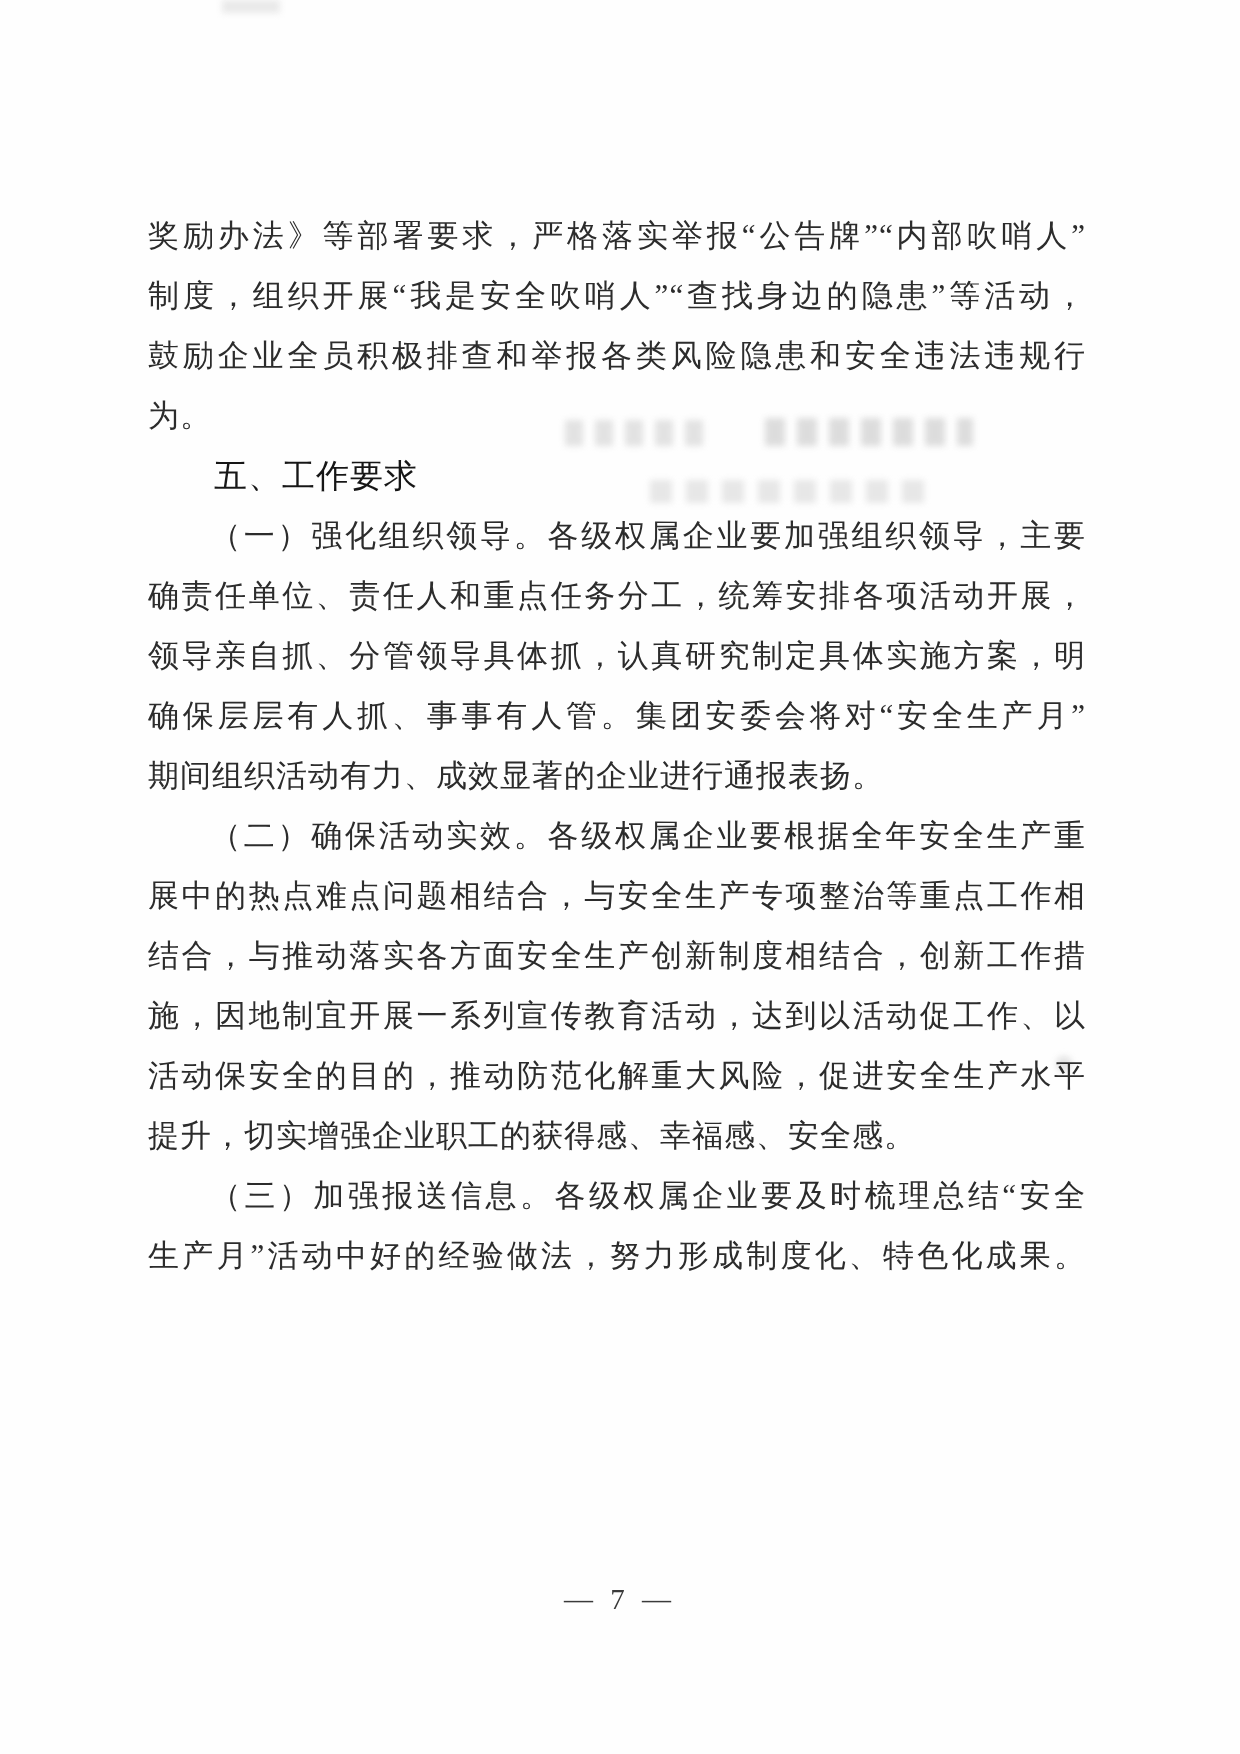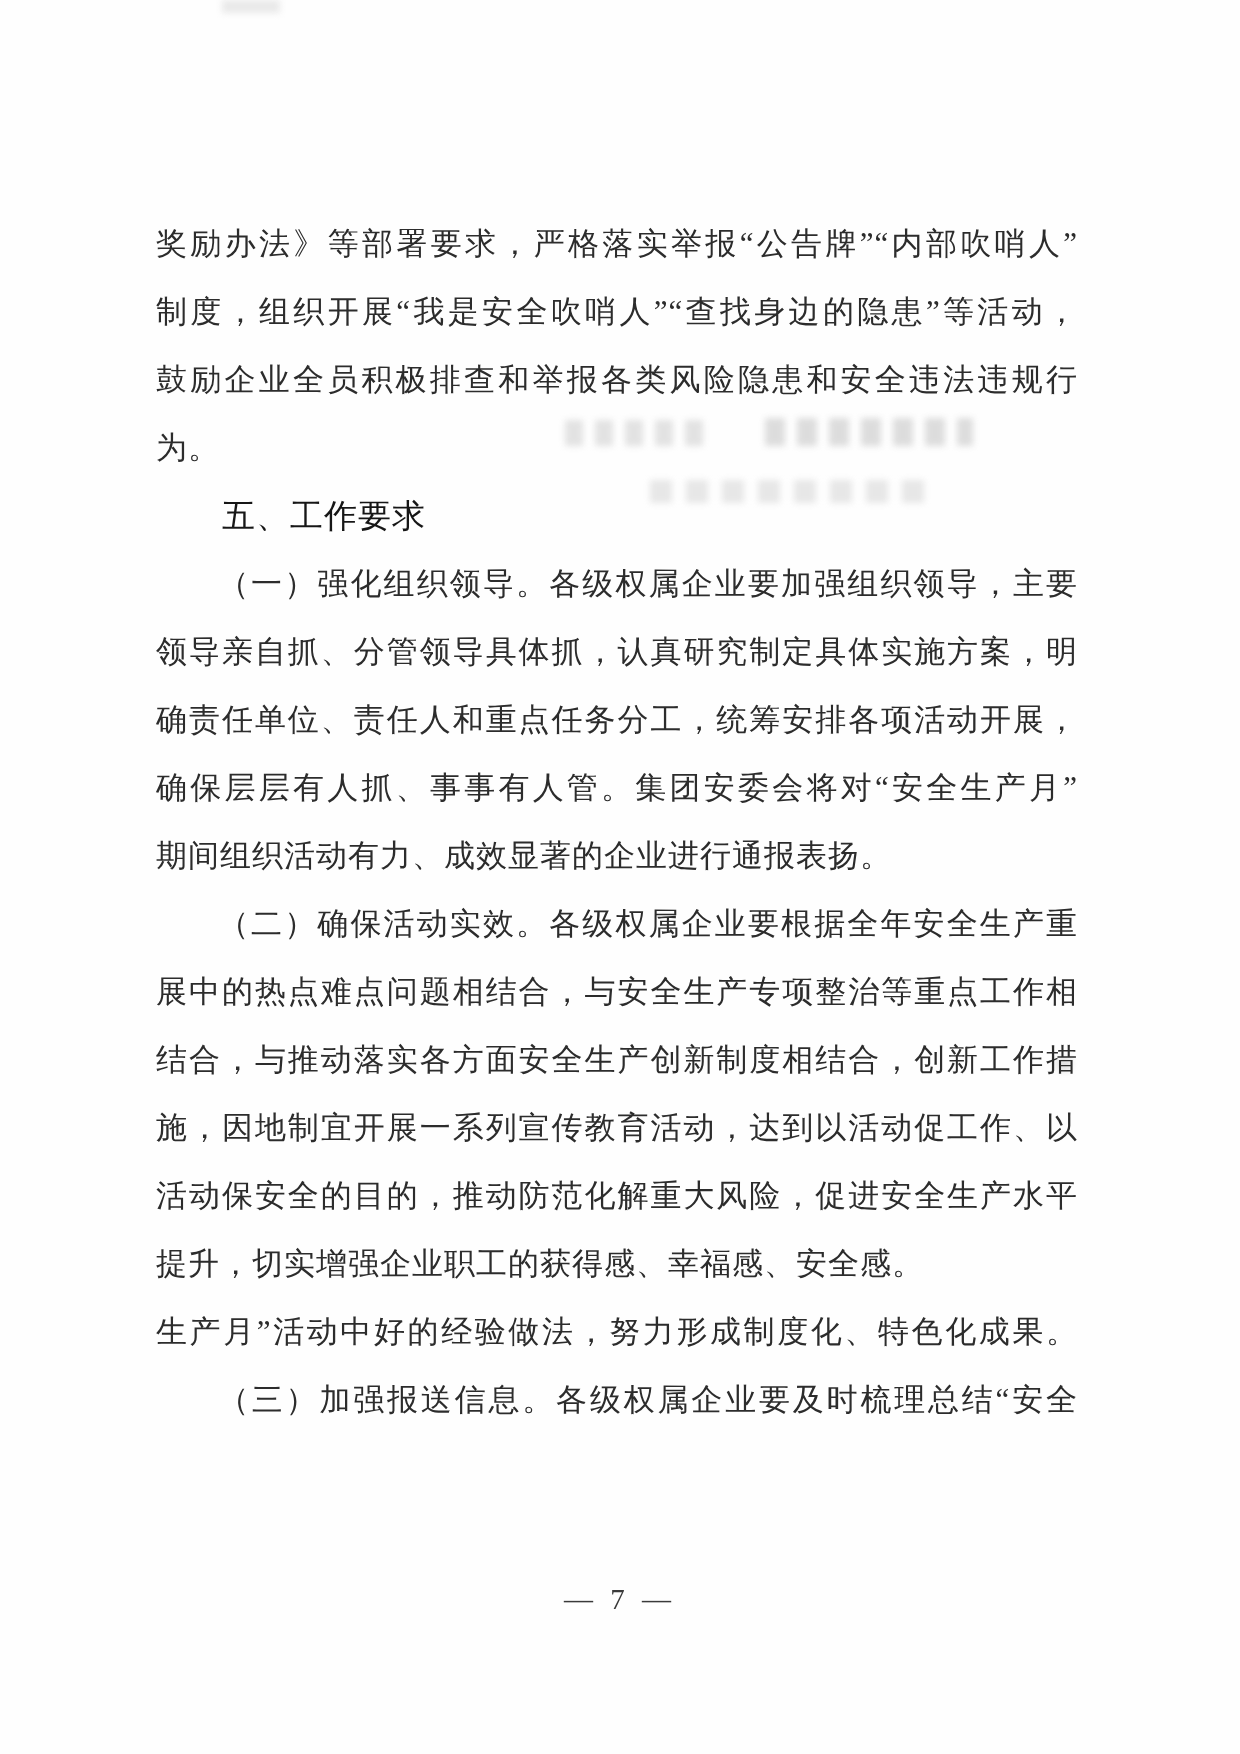--- a/index.html
+++ b/index.html
@@ -14,21 +14,21 @@
     background: #fefefe;
     overflow: hidden;
   }
   .text-block {
     position: absolute;
     left: 148px; top: 206px;
     width: 938px;
     color: #2c2c2c;
   }
   .line {
-    margin: 8px;
+    margin: 0;
     font-size: 31px;
     line-height: 60px;
     letter-spacing: 1px;
     text-align: left;
   }
   .j {               
     text-align: justify;
     text-align-last: justify;
     text-justify: inter-character;
   }
@@ -70,29 +70,29 @@
   <div class="artifact smudge-b"></div>
   <div class="artifact smudge-dot"></div>
 
   <div class="text-block">
     <p class="line j">奖励办法》等部署要求，严格落实举报“公告牌”“内部吹哨人”</p>
     <p class="line j">制度，组织开展“我是安全吹哨人”“查找身边的隐患”等活动，</p>
     <p class="line j">鼓励企业全员积极排查和举报各类风险隐患和安全违法违规行</p>
     <p class="line">为。</p>
     <p class="line heading indent">五、工作要求</p>
     <p class="line j indent">（一）强化组织领导。各级权属企业要加强组织领导，主要</p>
+    <p class="line j">确责任单位、责任人和重点任务分工，统筹安排各项活动开展，</p>
     <p class="line j">领导亲自抓、分管领导具体抓，认真研究制定具体实施方案，明</p>
-    <p class="line j">确责任单位、责任人和重点任务分工，统筹安排各项活动开展，</p>
     <p class="line j">确保层层有人抓、事事有人管。集团安委会将对“安全生产月”</p>
     <p class="line">期间组织活动有力、成效显著的企业进行通报表扬。</p>
     <p class="line j indent">（二）确保活动实效。各级权属企业要根据全年安全生产重</p>
     <p class="line j">展中的热点难点问题相结合，与安全生产专项整治等重点工作相</p>
     <p class="line j">结合，与推动落实各方面安全生产创新制度相结合，创新工作措</p>
     <p class="line j">施，因地制宜开展一系列宣传教育活动，达到以活动促工作、以</p>
     <p class="line j">活动保安全的目的，推动防范化解重大风险，促进安全生产水平</p>
     <p class="line">提升，切实增强企业职工的获得感、幸福感、安全感。</p>
+    <p class="line j indent">（三）加强报送信息。各级权属企业要及时梳理总结“安全</p>
     <p class="line j">生产月”活动中好的经验做法，努力形成制度化、特色化成果。</p>
-    <p class="line j indent">（三）加强报送信息。各级权属企业要及时梳理总结“安全</p>
   </div>
 
   <div class="page-number">— 7 —</div>
 
 </div>
 
 </body></html>

